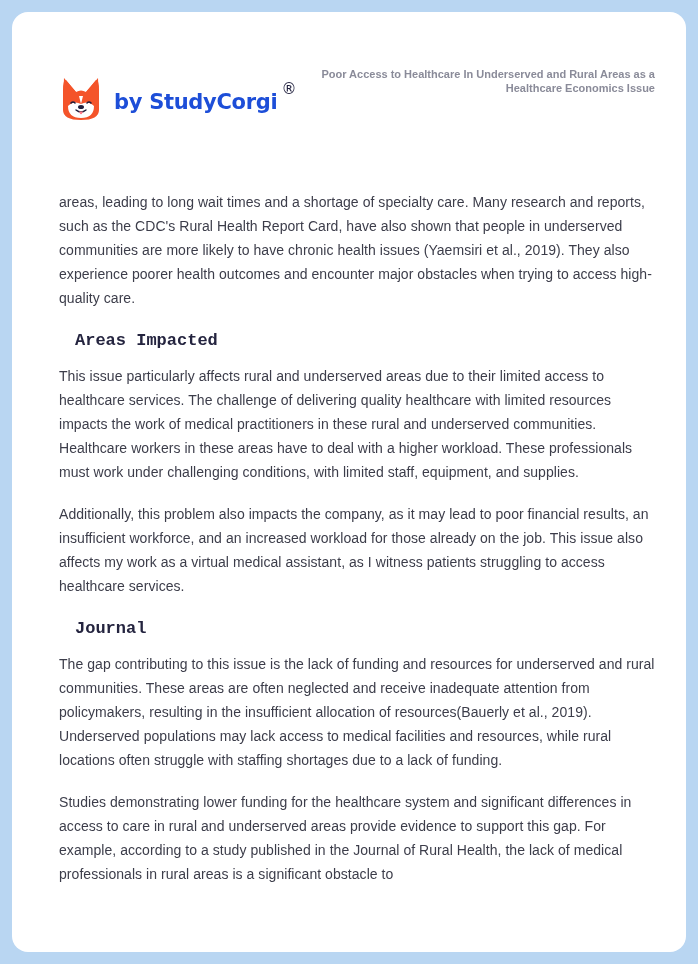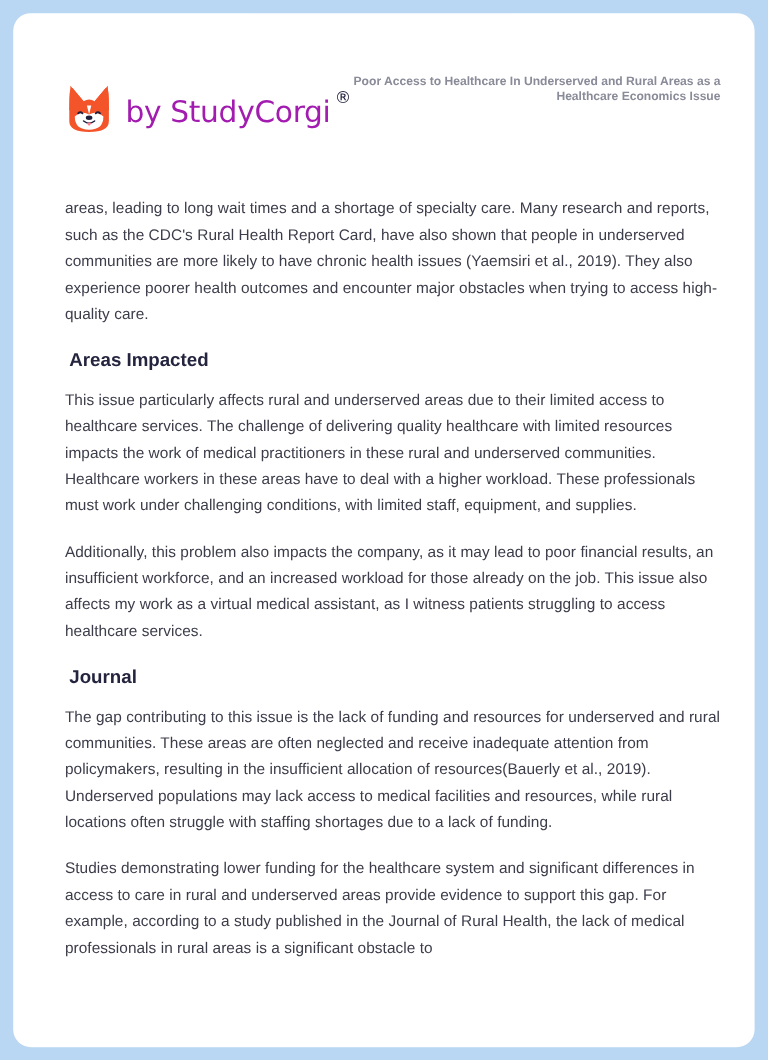--- a/index.html
+++ b/index.html
@@ -38,23 +38,23 @@
       display: flex;
       align-items: center;
     }
     .logo-icon {
       width: 42px;
       height: 46px;
       margin-right: 12px;
     }
     .logo-text {
       font-family: "DejaVu Sans", sans-serif;
-      font-weight: normal;
-      font-size: 27px;
-      color: #a21caf;
+      font-weight: bold;
+      font-size: 21px;
+      color: #1d4ed8;
       letter-spacing: -0.3px;
       margin-top: 6px;
     }
     .logo-reg {
       font-family: "DejaVu Sans", sans-serif;
       font-size: 15px;
       color: #1f1f3d;
       position: relative;
       top: -10px;
       margin-left: 4px;
@@ -77,34 +77,34 @@
       font-family: "Liberation Sans", sans-serif;
       font-size: 11px;
       line-height: 13px;
       color: #7f808c;
       margin-top: 3px;
       word-break: break-all;
     }
     .content {
       position: absolute;
       left: 47px;
-      top: 165px;
+      top: 178px;
       width: 600px;
     }
     .content p {
       margin: 0 0 18px 0;
       font-family: "Liberation Sans", sans-serif;
       font-size: 14px;
       line-height: 24px;
       color: #3c3d4a;
       letter-spacing: 0.05px;
     }
     .content h2 {
-      margin: 4px 0 10px 4px;
-      font-family: Liberation Sans, sans-serif;
+      margin: 4px 0 10px 16px;
+      font-family: Liberation Mono, monospace;
       font-weight: bold;
       font-size: 17px;
       line-height: 26px;
       color: #24243f;
     }
   </style>
 </head>
 <body>
 
 <div class="card">

